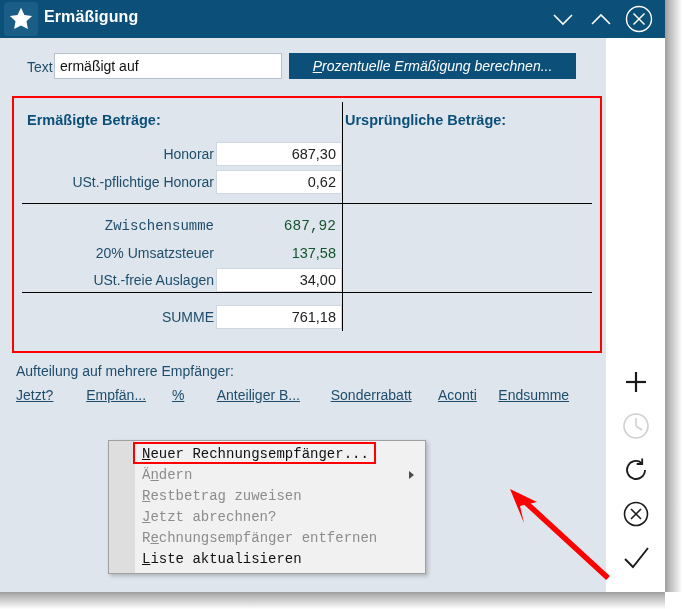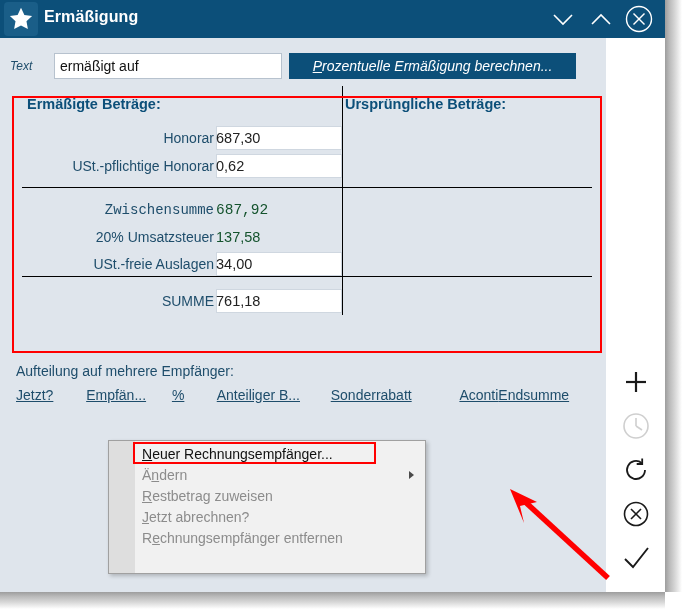--- a/index.html
+++ b/index.html
@@ -61,22 +61,22 @@
     position: absolute; left: 0; top: 38px; width: 606px; height: 554px;
     background: #dfe5ec;
   }
   .side-panel {
     position: absolute; left: 606px; top: 38px; width: 59px; height: 554px;
     background: #ffffff;
   }
 
   
   .text-label {
-    position: absolute; left: 10px; top: 59px;
-    color: #1e4d6b; font-size: 12px; font-style: italic;
+    position: absolute; left: 27px; top: 59px;
+    color: #1e4d6b; font-size: 14px;
   }
   .text-input {
     position: absolute; left: 54px; top: 53px; width: 228px; height: 26px;
     background: #ffffff; border: 1px solid #b7c2ce;
     box-sizing: border-box;
     font-family: "Liberation Sans", sans-serif;
     font-size: 14px; color: #111111;
     padding: 0 5px; outline: none;
   }
   .calc-btn {
@@ -92,21 +92,21 @@
 
   
   .red-rect {
     position: absolute; left: 12px; top: 96px; width: 590px; height: 257px;
     border: 2px solid #ff0000; box-sizing: border-box;
     pointer-events: none;
   }
 
   
   .table-area {
-    position: absolute; left: 14px; top: 82px; width: 576px; height: 253px;
+    position: absolute; left: 14px; top: 98px; width: 576px; height: 253px;
   }
   .col-head {
     position: absolute; color: #0c4f79; font-size: 14.5px; font-weight: bold;
   }
   .head-left  { left: 13px;  top: 14px; }
   .head-right { left: 331px; top: 14px; }
 
   .vdiv {
     position: absolute; left: 328px; top: 4px; width: 1px; height: 229px;
     background: #000000;
@@ -124,21 +124,21 @@
     position: absolute; right: 132px; top: 4px;
     color: #1e4d6b; font-size: 14px; text-align: right;
     white-space: nowrap;
   }
   .row .rfield {
     position: absolute; left: 202px; top: 0; width: 126px; height: 24px;
     background: #ffffff; border: 1px solid #cfd7e0; box-sizing: border-box;
   }
   .row .rval {
     position: absolute; left: 202px; top: 4px; width: 120px;
-    color: #222222; font-size: 14.5px;
+    text-align: right; color: #222222; font-size: 14.5px;
   }
   .row.plain .rval { color: #14532d; }
 
   
   .split-title {
     position: absolute; left: 16px; top: 363px;
     color: #1e4d6b; font-size: 14px;
   }
   .split-cols {
     position: absolute; left: 16px; top: 387px; width: 570px;
@@ -167,21 +167,21 @@
   .ctx-gutter {
     position: absolute; left: 0; top: 0; width: 26px; height: 100%;
     background: #dedede;
   }
   .ctx-items {
     position: absolute; left: 26px; top: 3px; right: 1px;
   }
   .ctx-item {
     position: relative; height: 21px; line-height: 21px;
     padding-left: 7px; font-size: 14px; color: #8c8c8c;
-    white-space: nowrap; cursor: default;
+    white-space: nowrap; cursor: default; font-family: Liberation Mono, monospace;
   }
   .ctx-item.enabled { color: #101010; cursor: pointer; }
   .ctx-item u { text-decoration: underline; }
   .ctx-arrow {
     position: absolute; right: 10px; top: 6px;
     width: 0; height: 0;
     border-left: 5px solid #4a4a4a;
     border-top: 4px solid transparent;
     border-bottom: 4px solid transparent;
   }
@@ -280,21 +280,21 @@
 
   <div class="red-rect"></div>
 
   <div class="split-title">Aufteilung auf mehrere Empfänger:</div>
   <div class="split-cols">
     <div class="col" style="width:72px;">Jetzt?</div>
     <div class="col" style="width:88px;">Empfän...</div>
     <div class="col" style="width:46px;">%</div>
     <div class="col" style="width:117px;">Anteiliger B...</div>
     <div class="col" style="width:110px;">Sonderrabatt</div>
-    <div class="col" style="width:62px;text-align:right;">Aconti</div>
+    <div class="col" style="width:62px;">Aconti</div>
     <div class="col" style="width:90px;">Endsumme</div>
   </div>
 
   <div class="side-icons">
     <div class="side-icon">
       <svg width="30" height="30" viewBox="0 0 30 30">
         <line x1="15" y1="5" x2="15" y2="25" stroke="#1a1a1a" stroke-width="2.2"></line>
         <line x1="5" y1="15" x2="25" y2="15" stroke="#1a1a1a" stroke-width="2.2"></line>
       </svg>
     </div>
@@ -343,20 +343,23 @@
       </div>
 
       <div class="ctx-item">
         <u>J</u><span>etzt abrechnen?</span>
       </div>
 
       <div class="ctx-item">
         <span>R</span><u>e</u><span>chnungsempfänger entfernen</span>
       </div>
 
+      <div class="ctx-item enabled">
+        <u>L</u><span>iste aktualisieren</span>
+      </div>
 
     </div>
   </div>
   <div class="ctx-sel-box"></div>
 
   <div class="red-arrow">
     <svg width="125" height="105" viewBox="0 0 125 105">
       <line x1="113" y1="98" x2="27" y2="19" stroke="#ff0000" stroke-width="5.5"></line>
       <polygon points="15,9 42,22 25,26 29,43" fill="#ff0000"></polygon>
     </svg>

